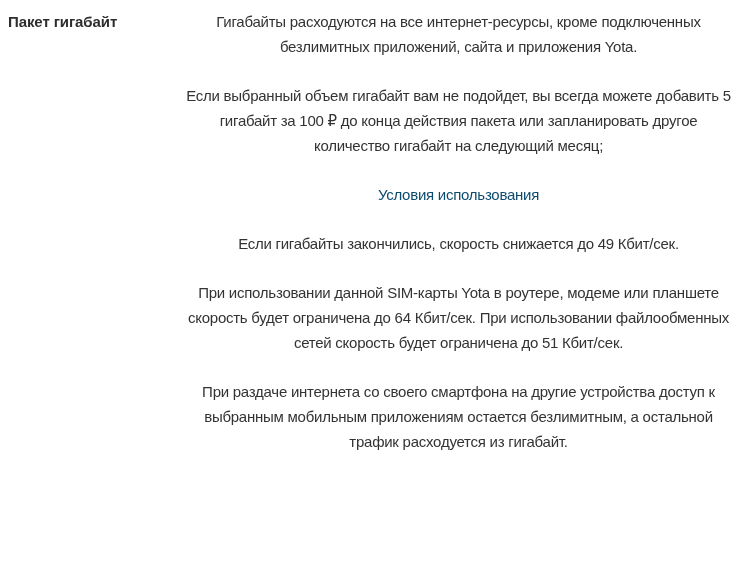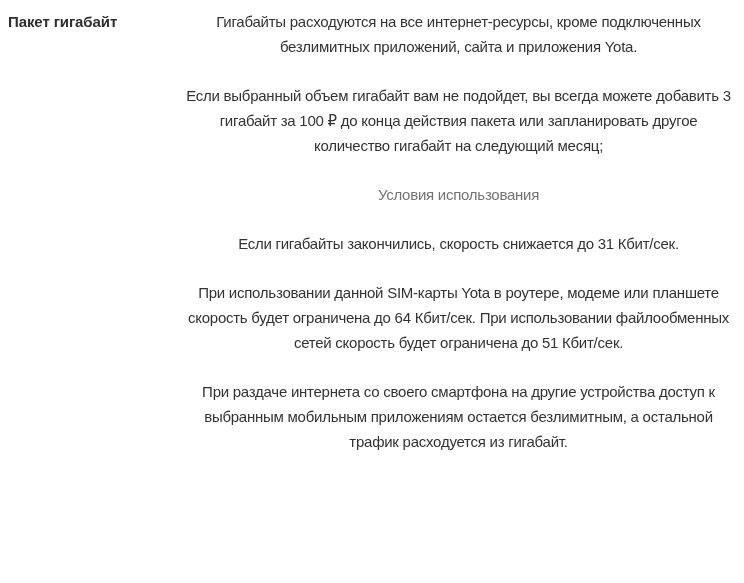--- a/index.html
+++ b/index.html
@@ -40,34 +40,34 @@
     text-align: center;
   }
   .para {
     margin: 0 0 24px 0;
   }
   .subheading {
     margin: 0 0 24px 0;
     font-size: 15px;
     line-height: 25px;
     font-weight: normal;
-    color: #737373;
+    color: #0c4a6e;
   }
   .para:last-child {
     margin-bottom: 16px;
   }
 </style>
 </head>
 <body>
 
 <main class="page">
   <div class="row">
     <div class="term">Пакет гигабайт</div>
     <div class="description">
       <p class="para">Гигабайты расходуются на все интернет-ресурсы, кроме подключенных безлимитных приложений, сайта и приложения Yota.</p>
-      <p class="para">Если выбранный объем гигабайт вам не подойдет, вы всегда можете добавить 3 гигабайт за 100 ₽ до конца действия пакета или запланировать другое количество гигабайт на следующий месяц;</p>
+      <p class="para">Если выбранный объем гигабайт вам не подойдет, вы всегда можете добавить 5 гигабайт за 100 ₽ до конца действия пакета или запланировать другое количество гигабайт на следующий месяц;</p>
       <div class="subheading">Условия использования</div>
-      <p class="para">Если гигабайты закончились, скорость снижается до 31 Кбит/сек.</p>
+      <p class="para">Если гигабайты закончились, скорость снижается до 49 Кбит/сек.</p>
       <p class="para">При использовании данной SIM-карты Yota в роутере, модеме или планшете скорость будет ограничена до 64 Кбит/сек. При использовании файлообменных сетей скорость будет ограничена до 51 Кбит/сек.</p>
       <p class="para">При раздаче интернета со своего смартфона на другие устройства доступ к выбранным мобильным приложениям остается безлимитным, а остальной трафик расходуется из гигабайт.</p>
     </div>
   </div>
 </main>
 
 </body></html>

